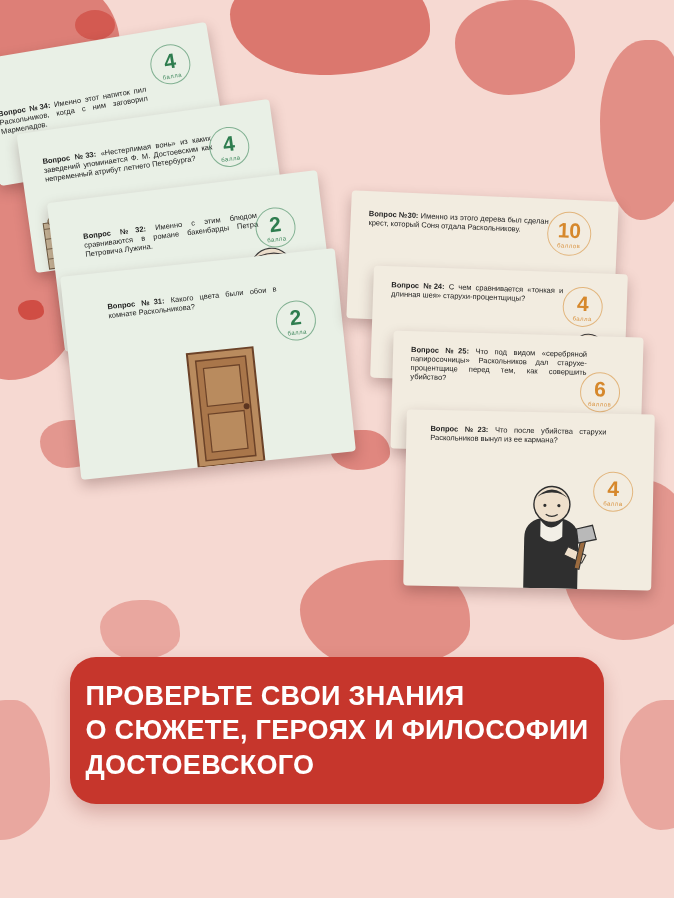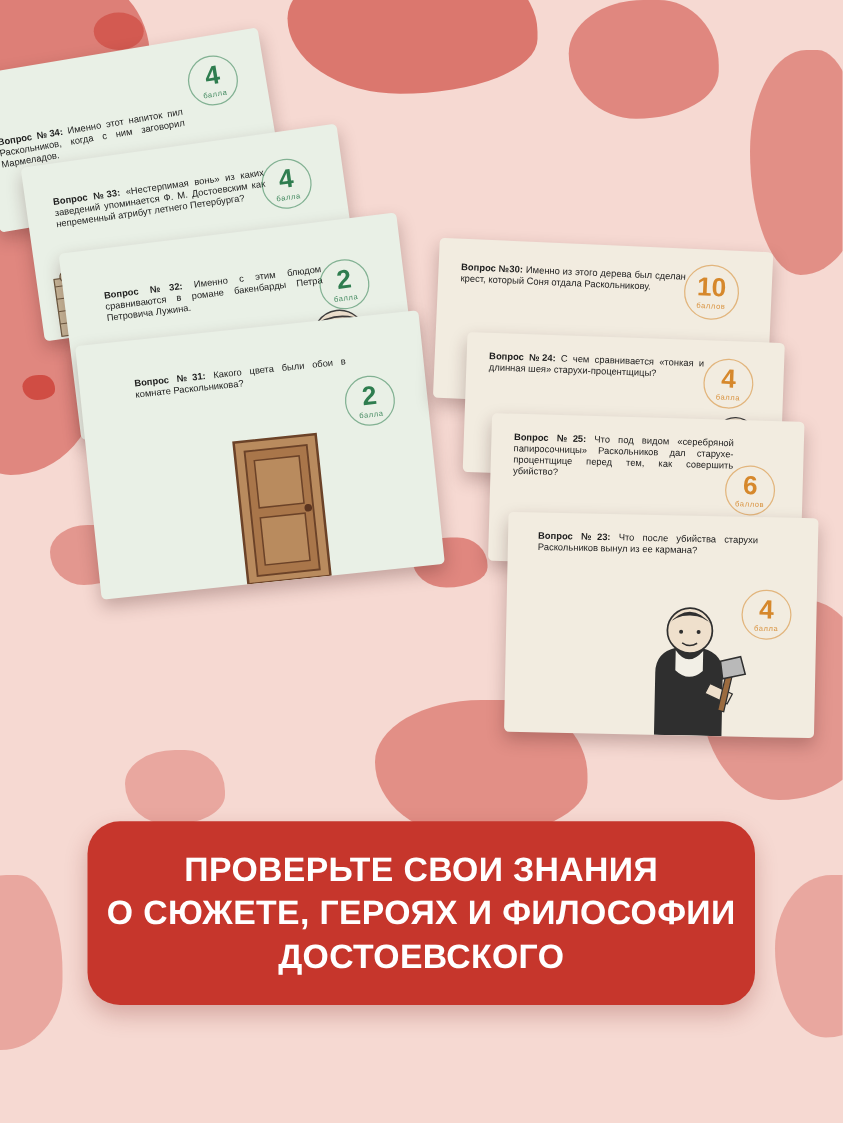--- a/index.html
+++ b/index.html
@@ -103,21 +103,20 @@
     display: flex;
     align-items: center;
     justify-content: center;
     box-shadow: 0 8px 18px rgba(120, 25, 20, 0.25);
   }
   .banner-text {
     color: #ffffff;
     font-size: 27px;
     font-weight: bold;
     line-height: 1.28;
-    text-align: center;
     letter-spacing: 0.3px;
     padding: 0 14px;
     white-space: pre-line;
   }
 </style>
 </head>
 <body>
 
 <div class="bg-splatter">
   <div class="splat" style="left:-30px;top:-20px;width:150px;height:120px;opacity:.55;"></div>

